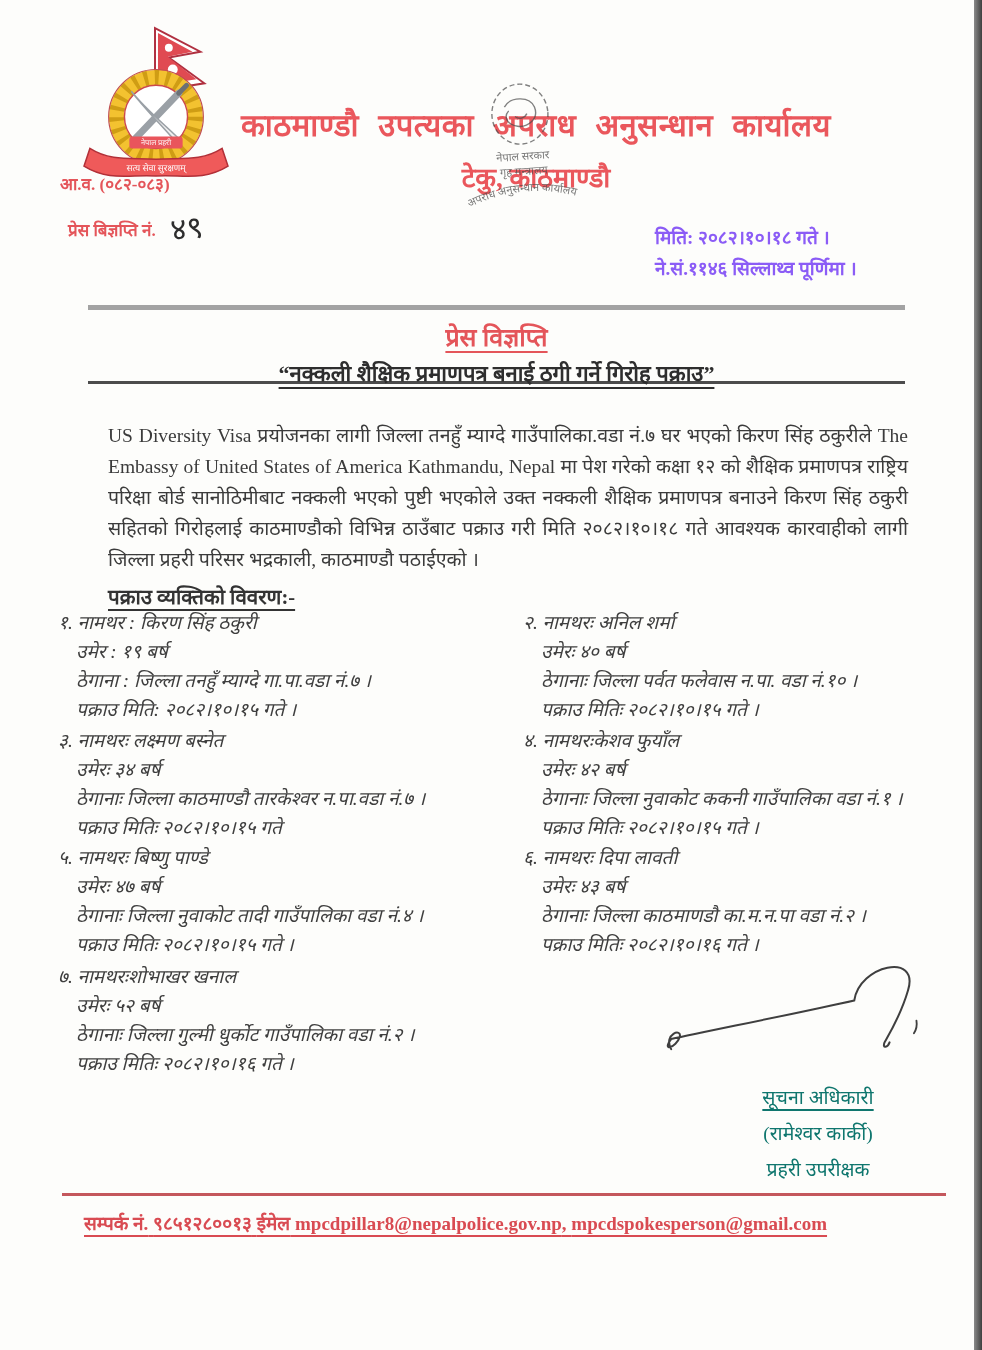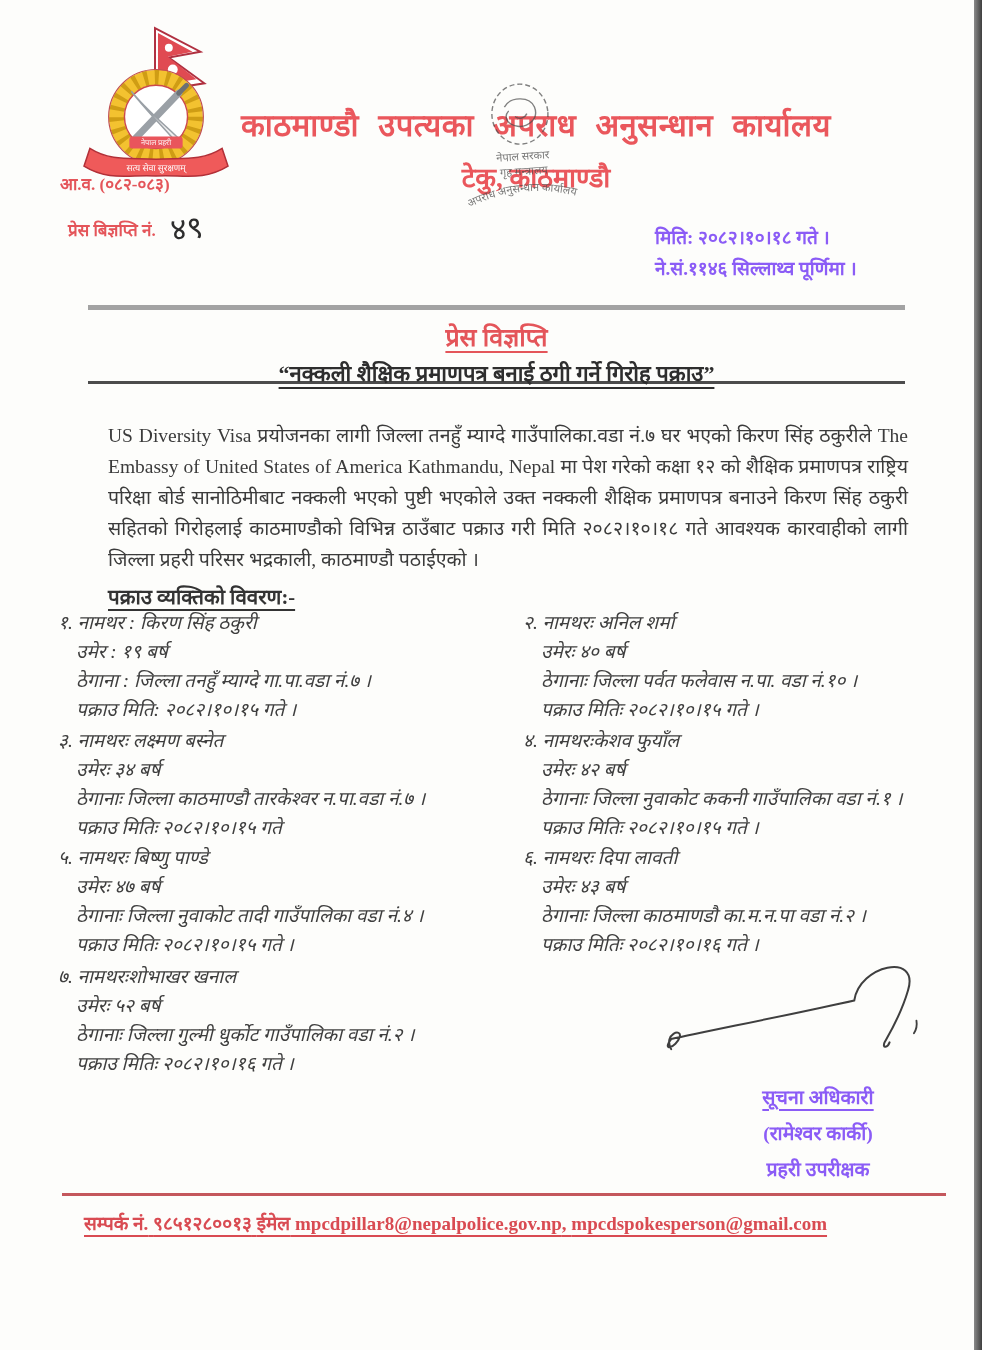--- a/index.html
+++ b/index.html
@@ -51,21 +51,21 @@
   }
   .list-heading {
     position:absolute; left:108px; top:566px; font-size:20.5px; font-weight:bold; color:#333;
     text-decoration:underline; text-underline-offset:5px; text-decoration-thickness:2px;margin-top:16px;
   }
   
   .person { position:absolute; width:440px; font-size:19px; line-height:29px; color:#3e3e3e;font-style:italic; }
   .person .sub { padding-left:18px; }
   
   .sig-svg { position:absolute; left:648px; top:950px; width:300px; height:126px; }
-  .sig-block { position:absolute; left:718px; top:1080px; width:200px; text-align:center; font-size:19.5px; font-weight:bold; color:#8b5cf6; line-height:36px; }
+  .sig-block { position:absolute; left:718px; top:1080px; width:200px; text-align:center; font-size:19.5px; font-weight:normal; color:#0f766e; line-height:36px; }
   .sig-title { text-decoration:underline; text-underline-offset:5px; text-decoration-thickness:2px; }
   
   .footer-rule { position:absolute; left:62px; right:36px; top:1193px; border-top:3px solid #c4575c; }
   .footer-text {
     position:absolute; left:84px; top:1210px; font-size:19px; font-weight:bold; color:#d94b52;
     text-decoration:underline; text-underline-offset:5px; text-decoration-thickness:2px;text-align:center;
   }
   .footer-text .email { font-family:"Liberation Serif","DejaVu Serif",serif; }
   .scan-edge { position:absolute; top:0; bottom:0; right:0; width:8px;
     background:linear-gradient(to right,#8a8a8a,#3f3f3f); }

